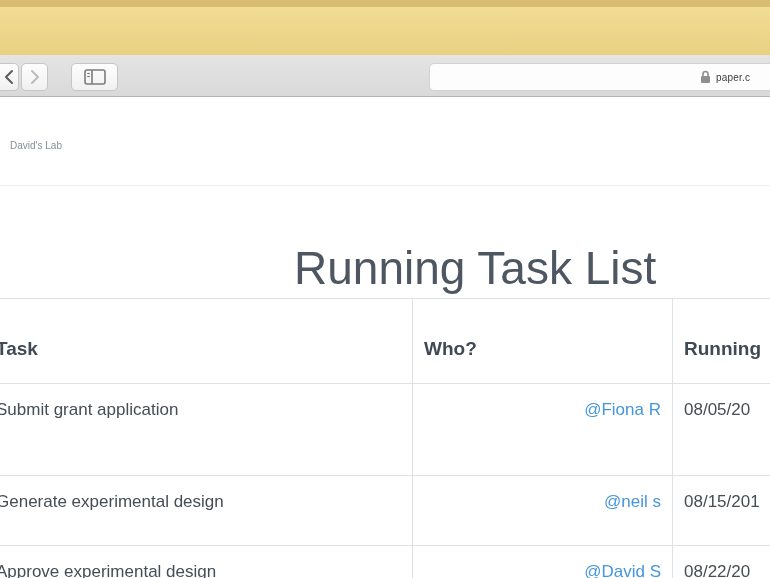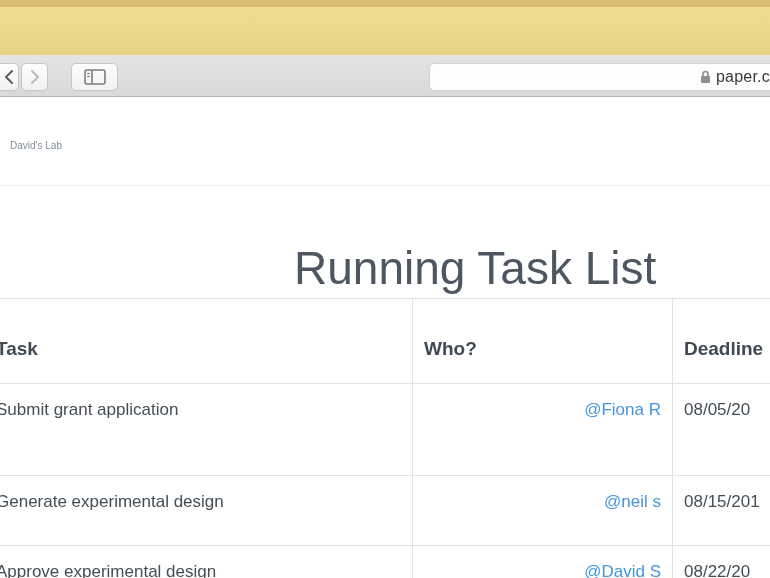--- a/index.html
+++ b/index.html
@@ -40,21 +40,21 @@
   .address-bar {
     position:absolute; left:429px; top:8px; width:560px; height:28px;
     background:#fdfdfd;
     border:1px solid #d2d2d2;
     border-radius:5px;
   }
   .addr-content {
     position:absolute; left:270px; top:0; height:26px;
     display:flex; align-items:center; gap:5px;
   }
-  .url-text { font-size:16px; color:#3a3a3a; font-weight:500; letter-spacing:0.2px; }
+  .url-text { font-size:10px; color:#3a3a3a; font-weight:500; letter-spacing:0.2px; }
 
   
   .doc-page { position:absolute; left:0; top:97px; width:770px; height:481px; background:#ffffff; }
   .breadcrumb {
     position:absolute; left:10px; top:136px;
     font-size:10px; color:#838d97; line-height:19px;
     cursor:pointer;
   }
   .header-divider {
     position:absolute; left:0; top:185px; width:770px; height:1px; background:#efefef;
@@ -152,21 +152,21 @@
   <div class="task-table">
 
     <div class="t-row t-head">
       <div class="t-cell c1">
         <span>Task</span>
       </div>
       <div class="t-cell c2">
         <span>Who?</span>
       </div>
       <div class="t-cell c3">
-        <span>Deadline</span>
+        <span>Running</span>
       </div>
     </div>
 
     <div class="t-row r1">
       <div class="t-cell c1">Submit grant application</div>
       <div class="t-cell c2">
         <span class="mention">@Fiona R</span>
       </div>
       <div class="t-cell c3">08/05/20</div>
     </div>

